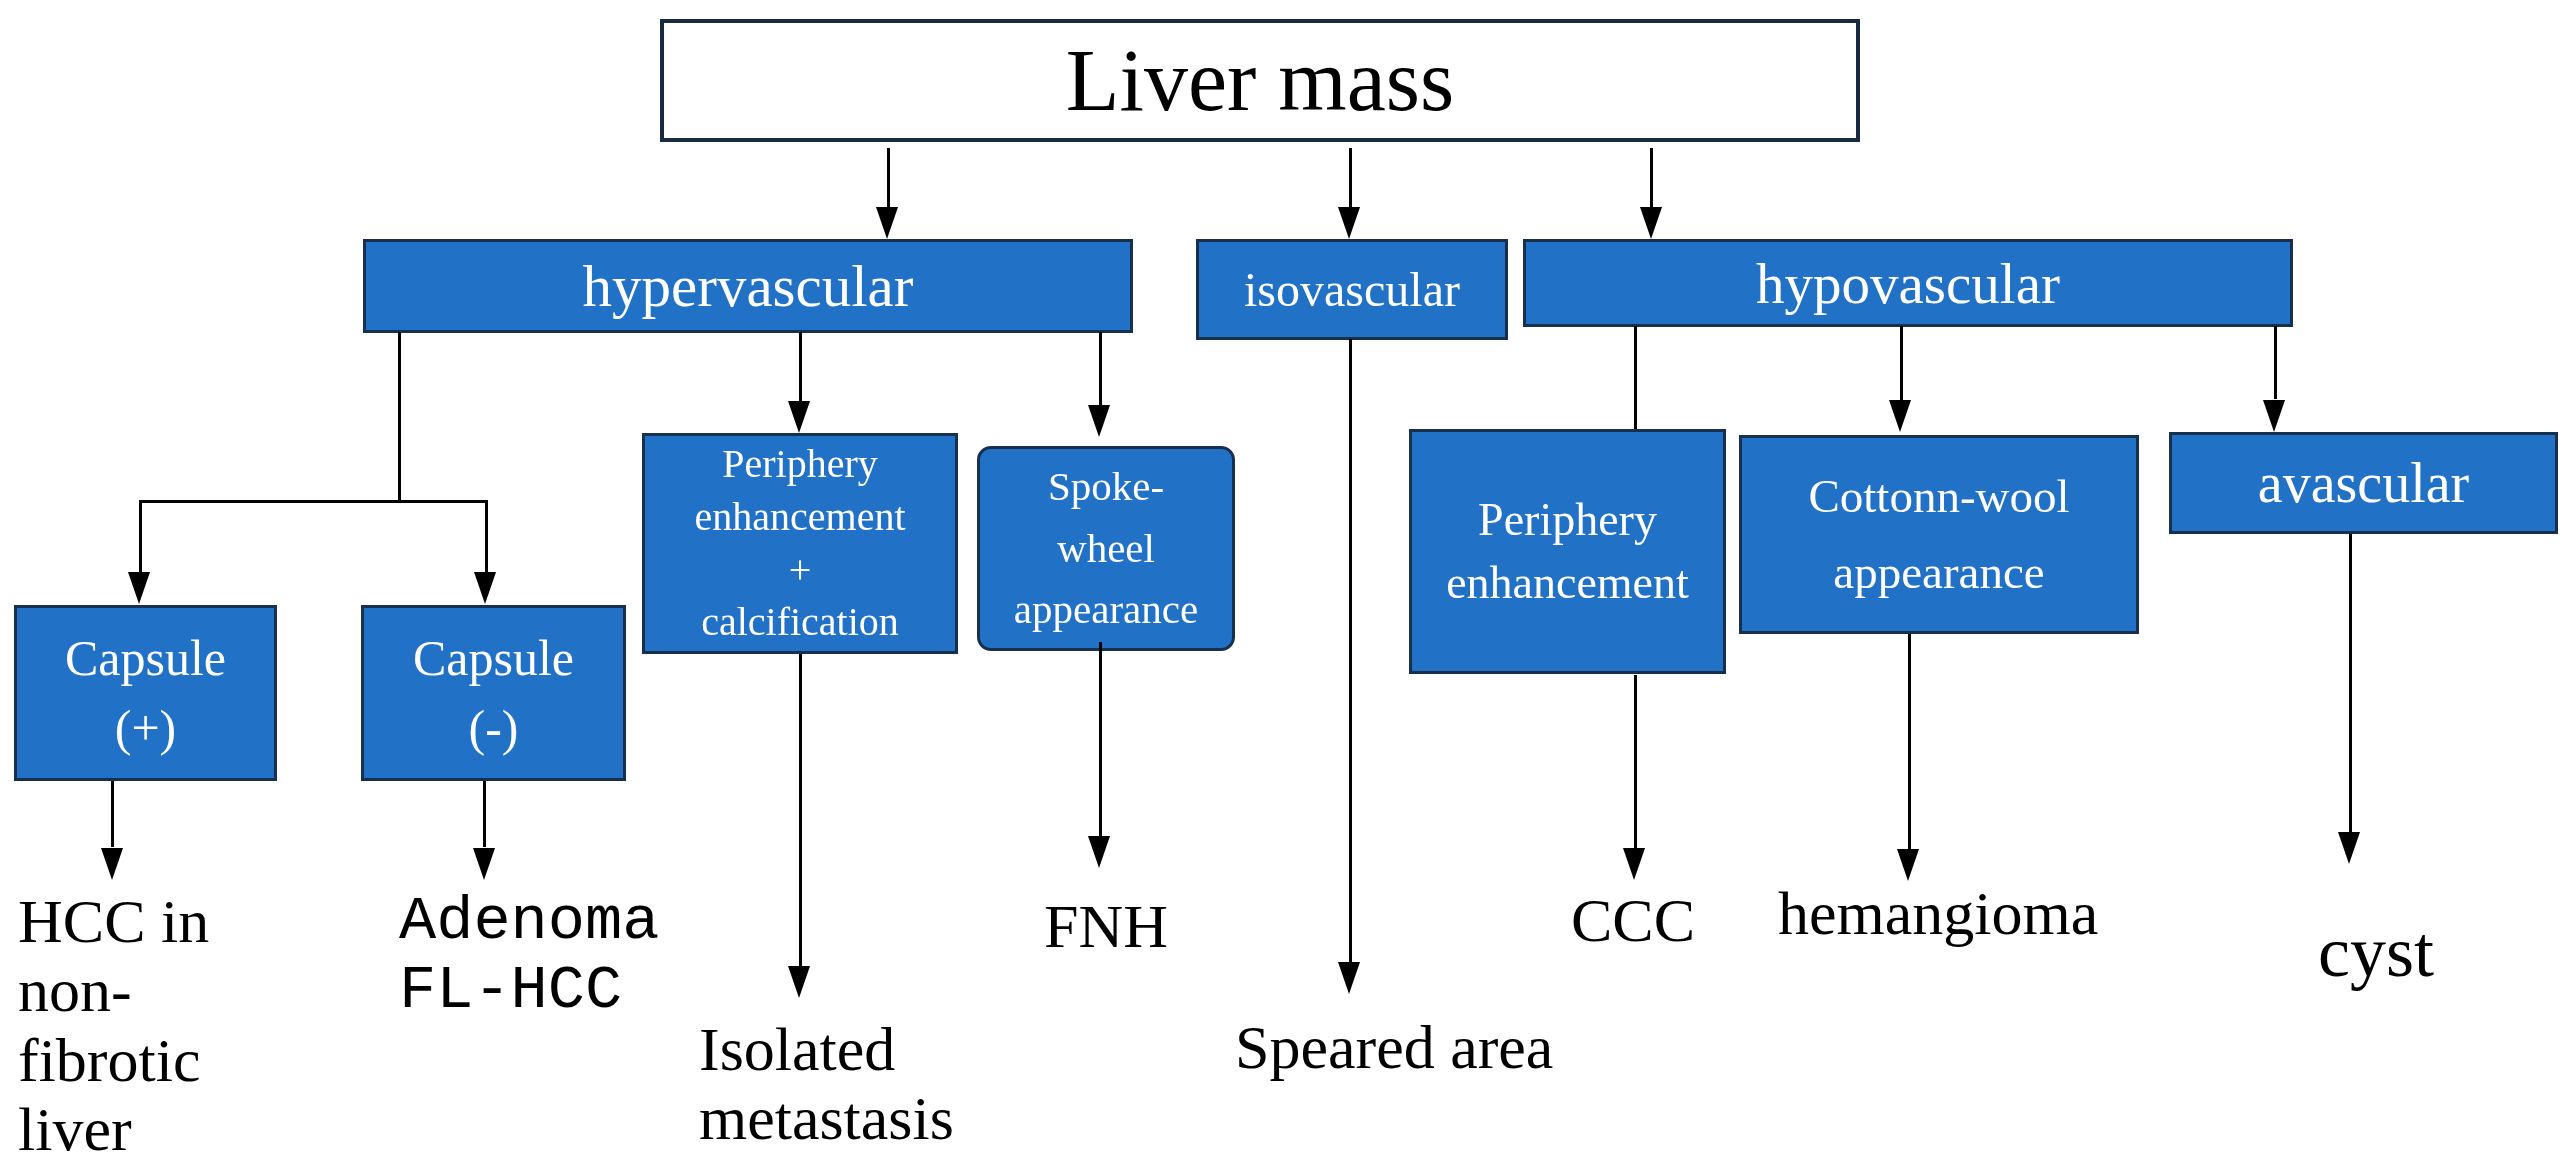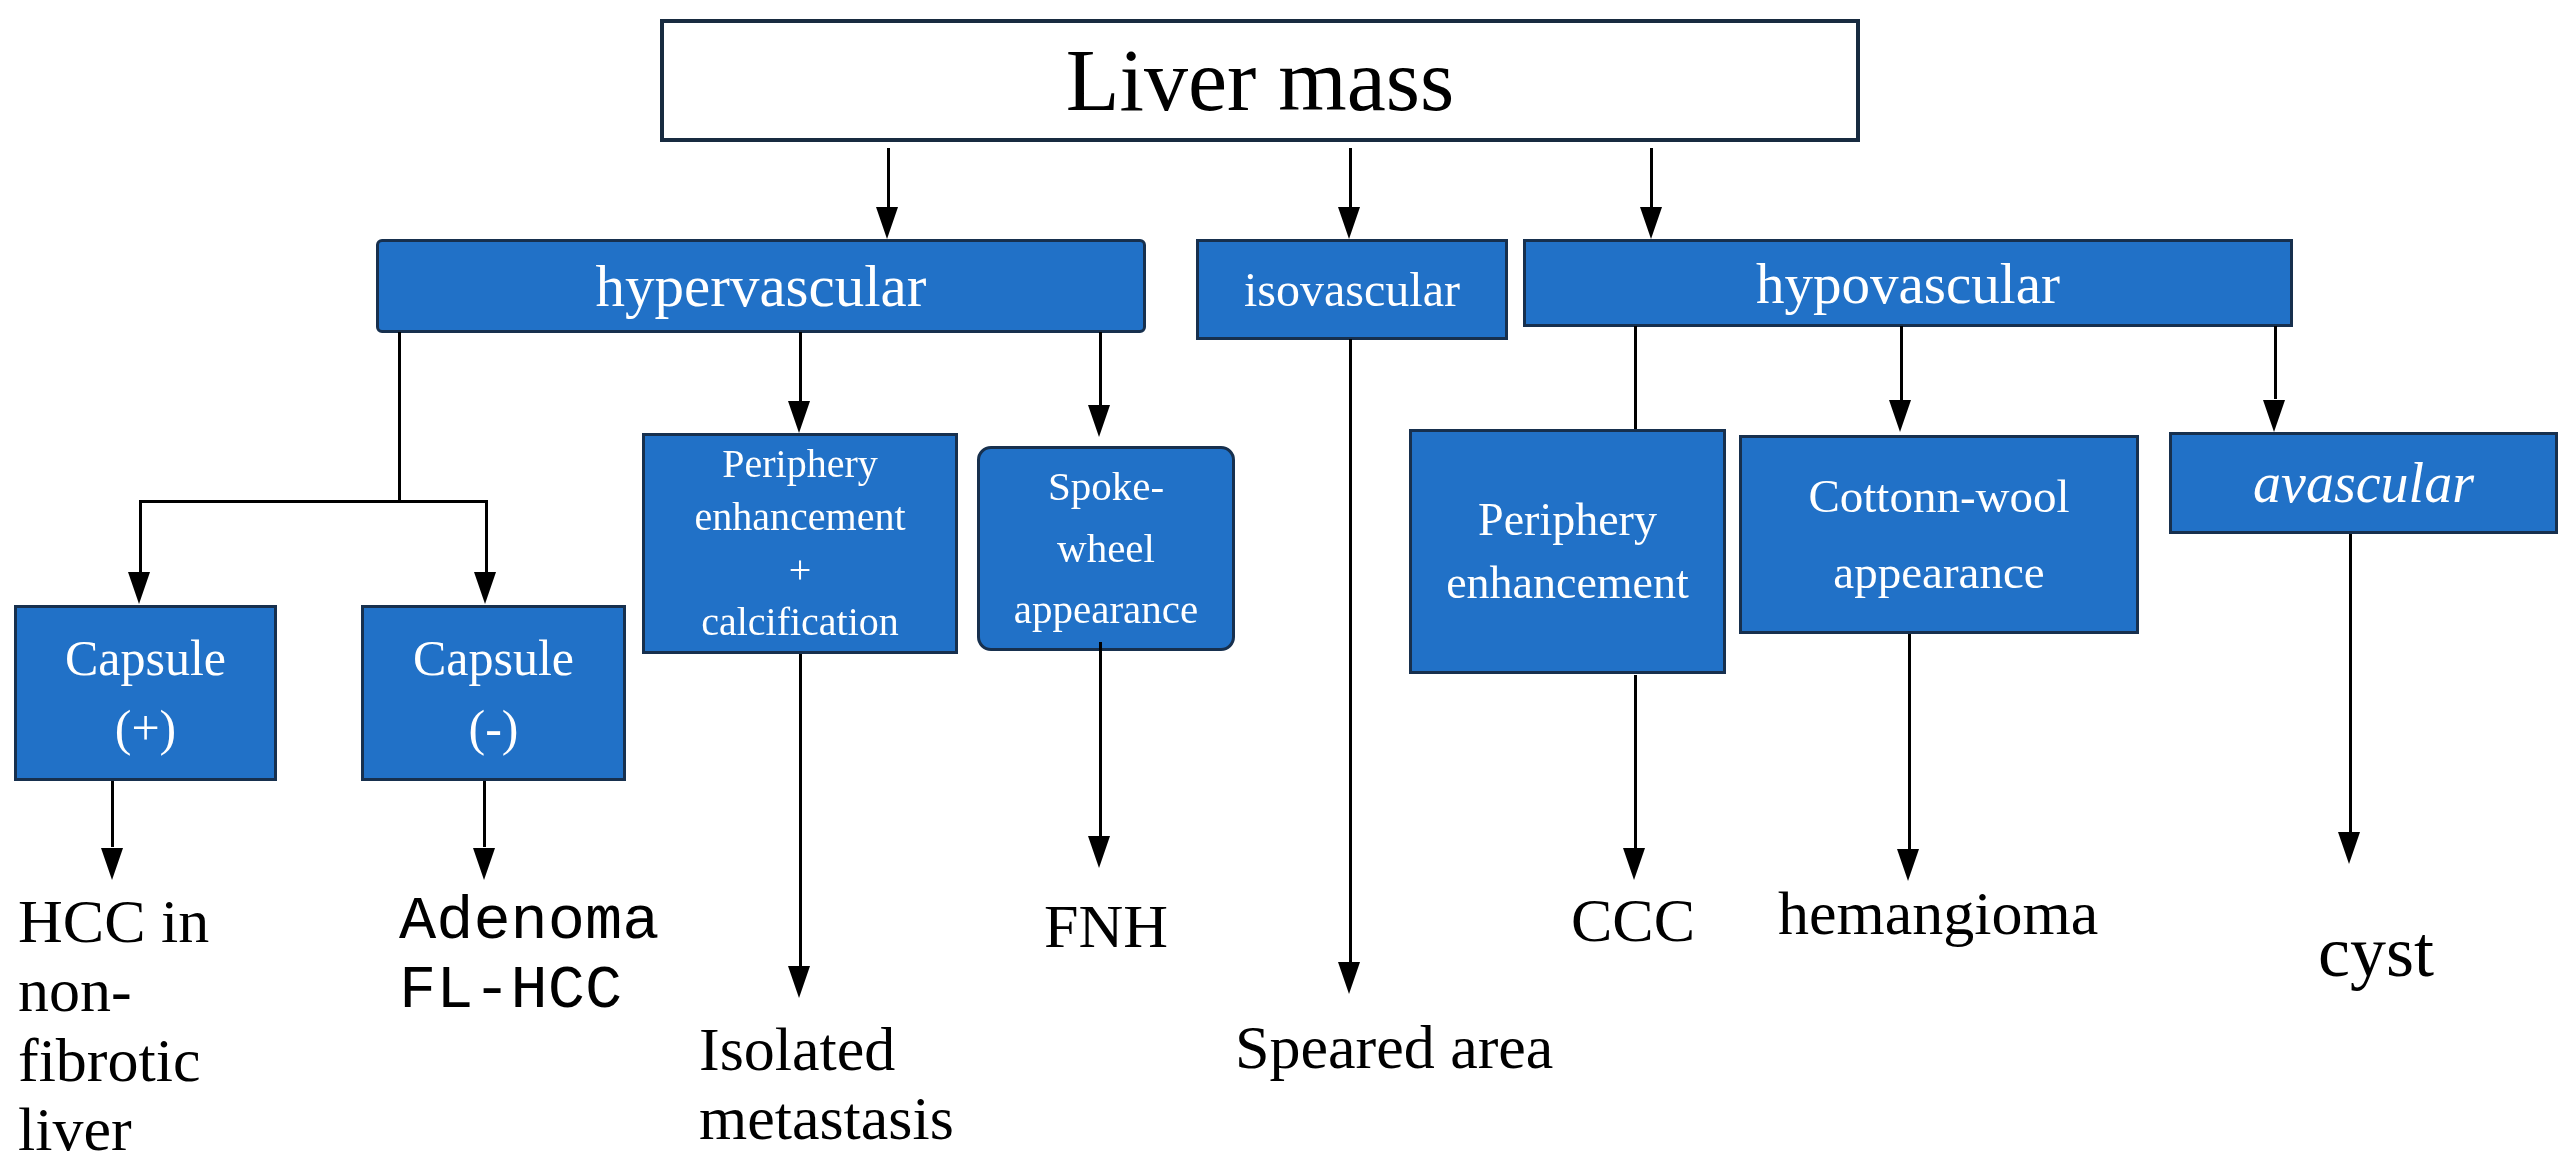--- a/index.html
+++ b/index.html
@@ -42,21 +42,21 @@
 
   <div class="title-box" style="left:660px;top:19px;width:1200px;height:123px;font-size:88px;">Liver mass</div>
 
   <div class="vline" style="left:887px;top:148px;height:59px;"></div>
   <div class="ahead" style="left:876px;top:207px;"></div>
   <div class="vline" style="left:1349px;top:148px;height:59px;"></div>
   <div class="ahead" style="left:1338px;top:207px;"></div>
   <div class="vline" style="left:1650px;top:148px;height:59px;"></div>
   <div class="ahead" style="left:1640px;top:207px;"></div>
 
-  <div class="node" style="left:376px;top:239px;width:770px;height:94px;font-size:59px;border-radius:6px;">hypervascular</div>
+  <div class="node" style="left:363px;top:239px;width:770px;height:94px;font-size:59px;">hypervascular</div>
   <div class="node" style="left:1196px;top:239px;width:312px;height:101px;font-size:48px;">isovascular</div>
   <div class="node" style="left:1523px;top:239px;width:770px;height:88px;font-size:57px;">hypovascular</div>
 
   <div class="vline" style="left:398px;top:332px;height:170px;"></div>
   <div class="hline" style="left:139px;top:500px;width:348px;"></div>
   <div class="vline" style="left:139px;top:500px;height:72px;"></div>
   <div class="ahead" style="left:128px;top:572px;"></div>
   <div class="vline" style="left:485px;top:500px;height:72px;"></div>
   <div class="ahead" style="left:474px;top:572px;"></div>
   <div class="vline" style="left:799px;top:332px;height:69px;"></div>
@@ -79,21 +79,21 @@
   <div class="vline" style="left:1634px;top:326px;height:103px;"></div>
   <div class="vline" style="left:1900px;top:326px;height:74px;"></div>
   <div class="ahead" style="left:1889px;top:400px;"></div>
   <div class="vline" style="left:2274px;top:326px;height:73px;"></div>
   <div class="ahead" style="left:2263px;top:400px;"></div>
 
   <div class="node" style="left:1409px;top:429px;width:317px;height:245px;font-size:46px;line-height:1.35;">Periphery
 enhancement</div>
   <div class="node" style="left:1739px;top:435px;width:400px;height:199px;font-size:47px;line-height:1.6;">Cottonn-wool
 appearance</div>
-  <div class="node" style="left:2169px;top:432px;width:389px;height:102px;font-size:56px;font-style:italic;">avascular</div>
+  <div class="node" style="left:2169px;top:432px;width:389px;height:102px;font-size:56px;">avascular</div>
 
   <div class="vline" style="left:111px;top:781px;height:66px;"></div>
   <div class="ahead" style="left:101px;top:848px;"></div>
   <div class="vline" style="left:483px;top:781px;height:66px;"></div>
   <div class="ahead" style="left:473px;top:848px;"></div>
   <div class="vline" style="left:799px;top:654px;height:312px;"></div>
   <div class="ahead" style="left:788px;top:966px;"></div>
   <div class="vline" style="left:1099px;top:642px;height:194px;"></div>
   <div class="ahead" style="left:1088px;top:836px;"></div>
   <div class="vline" style="left:1349px;top:339px;height:623px;"></div>

